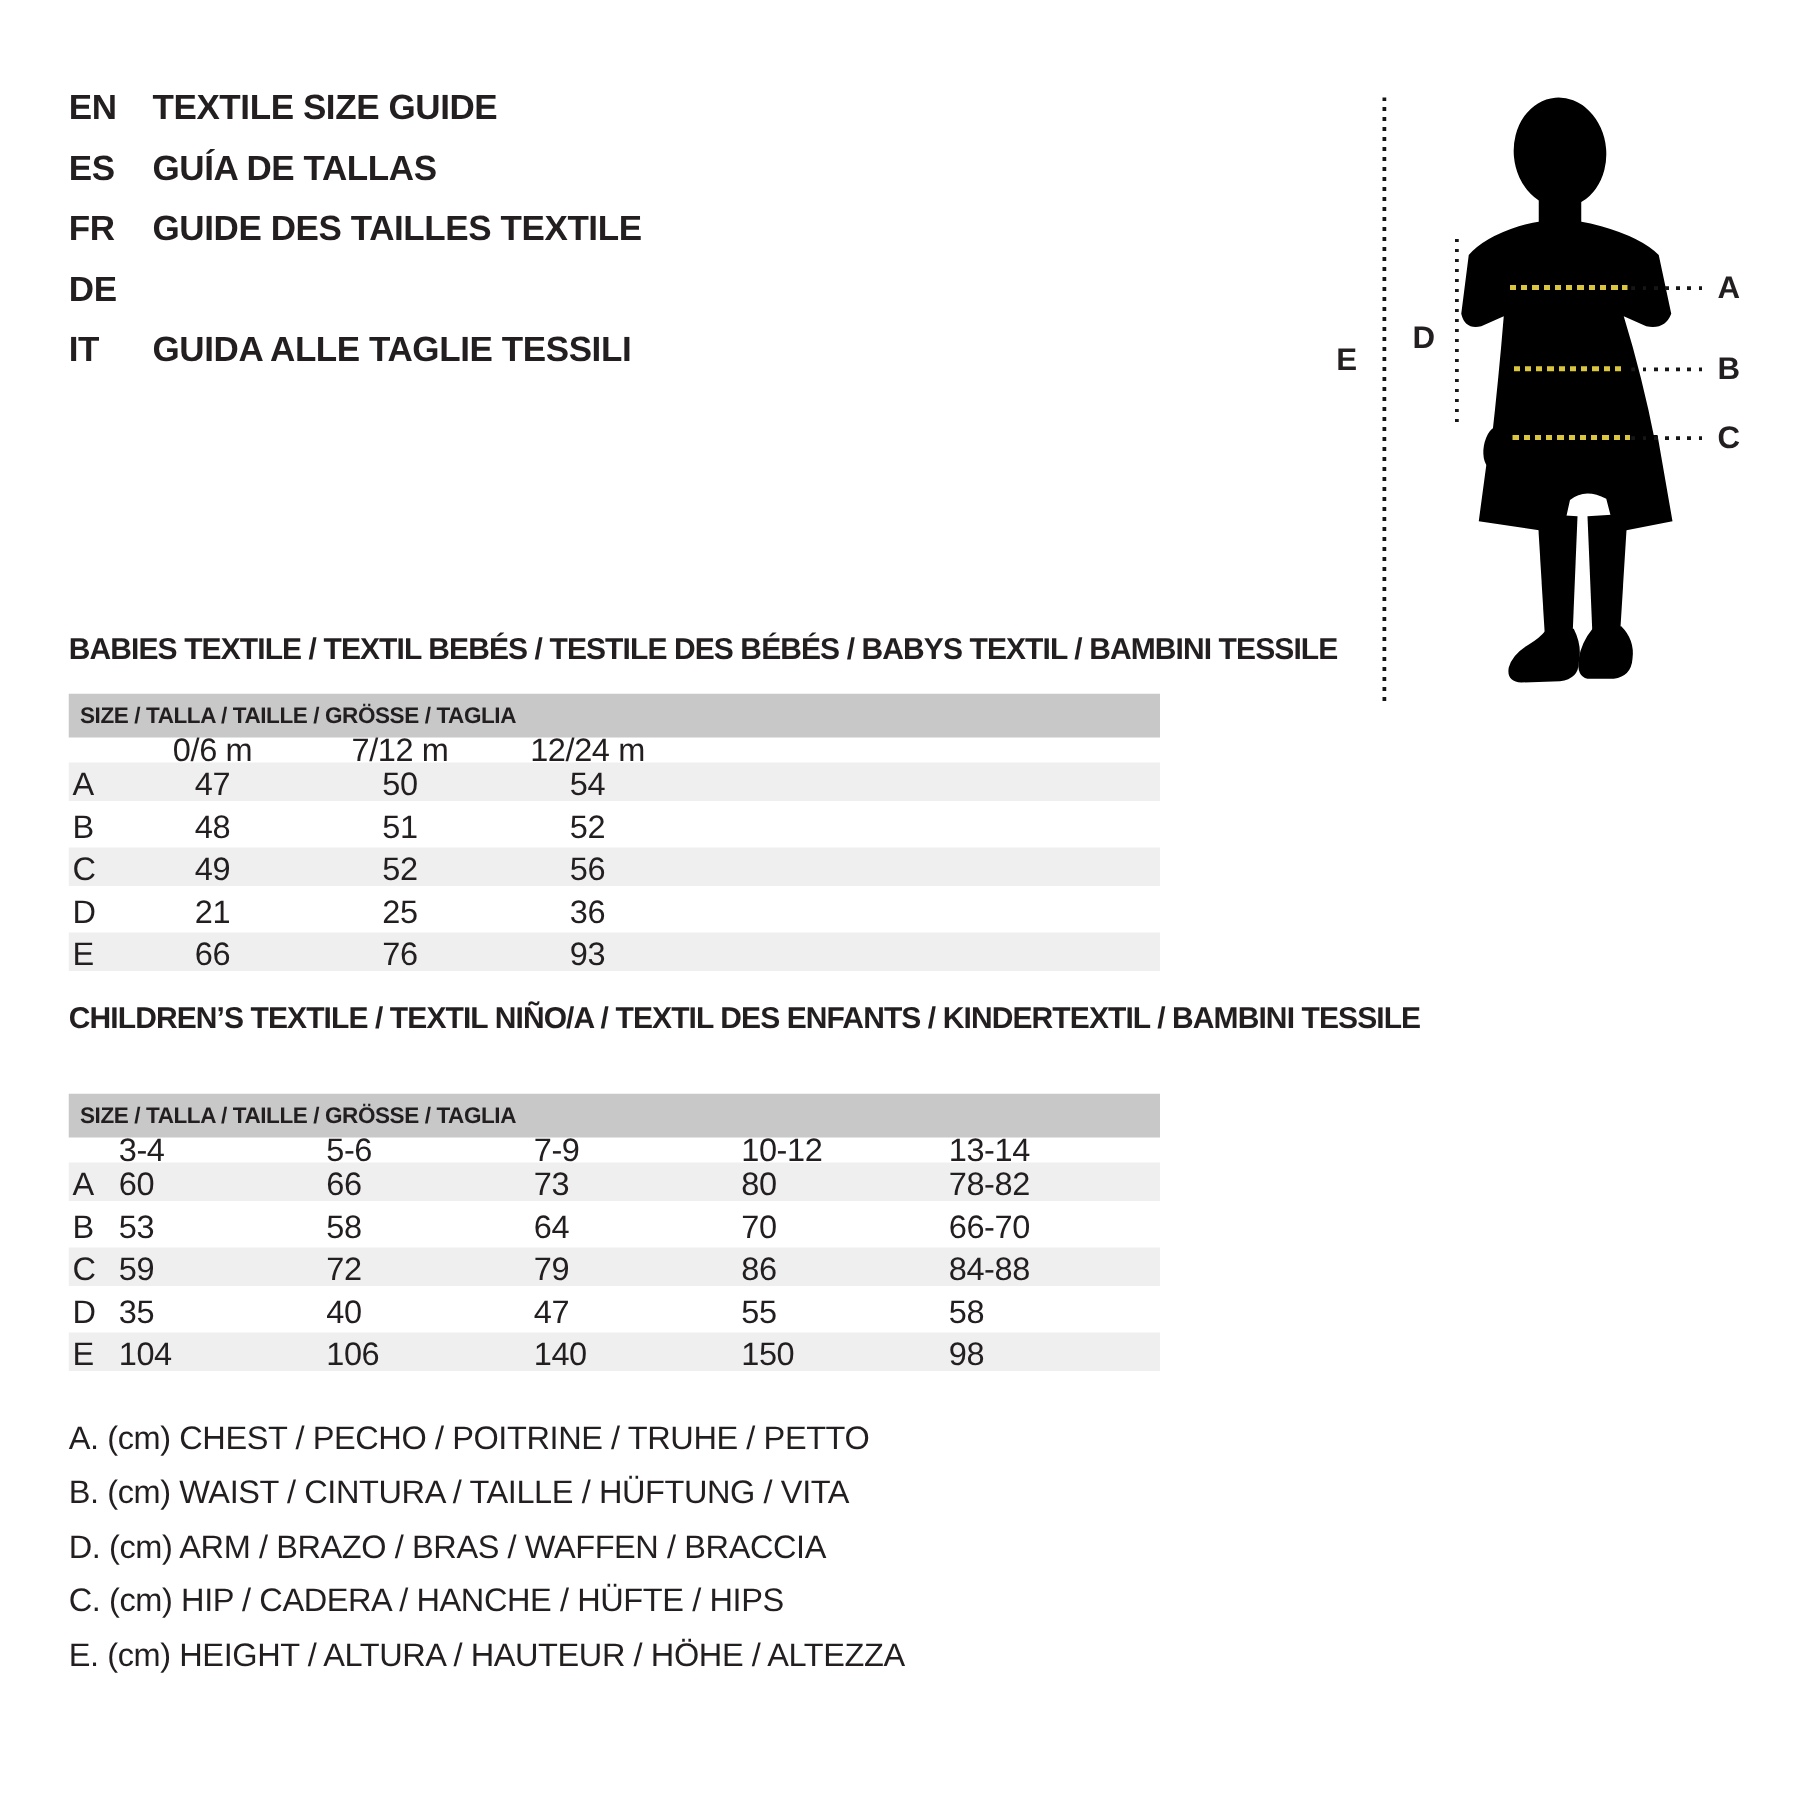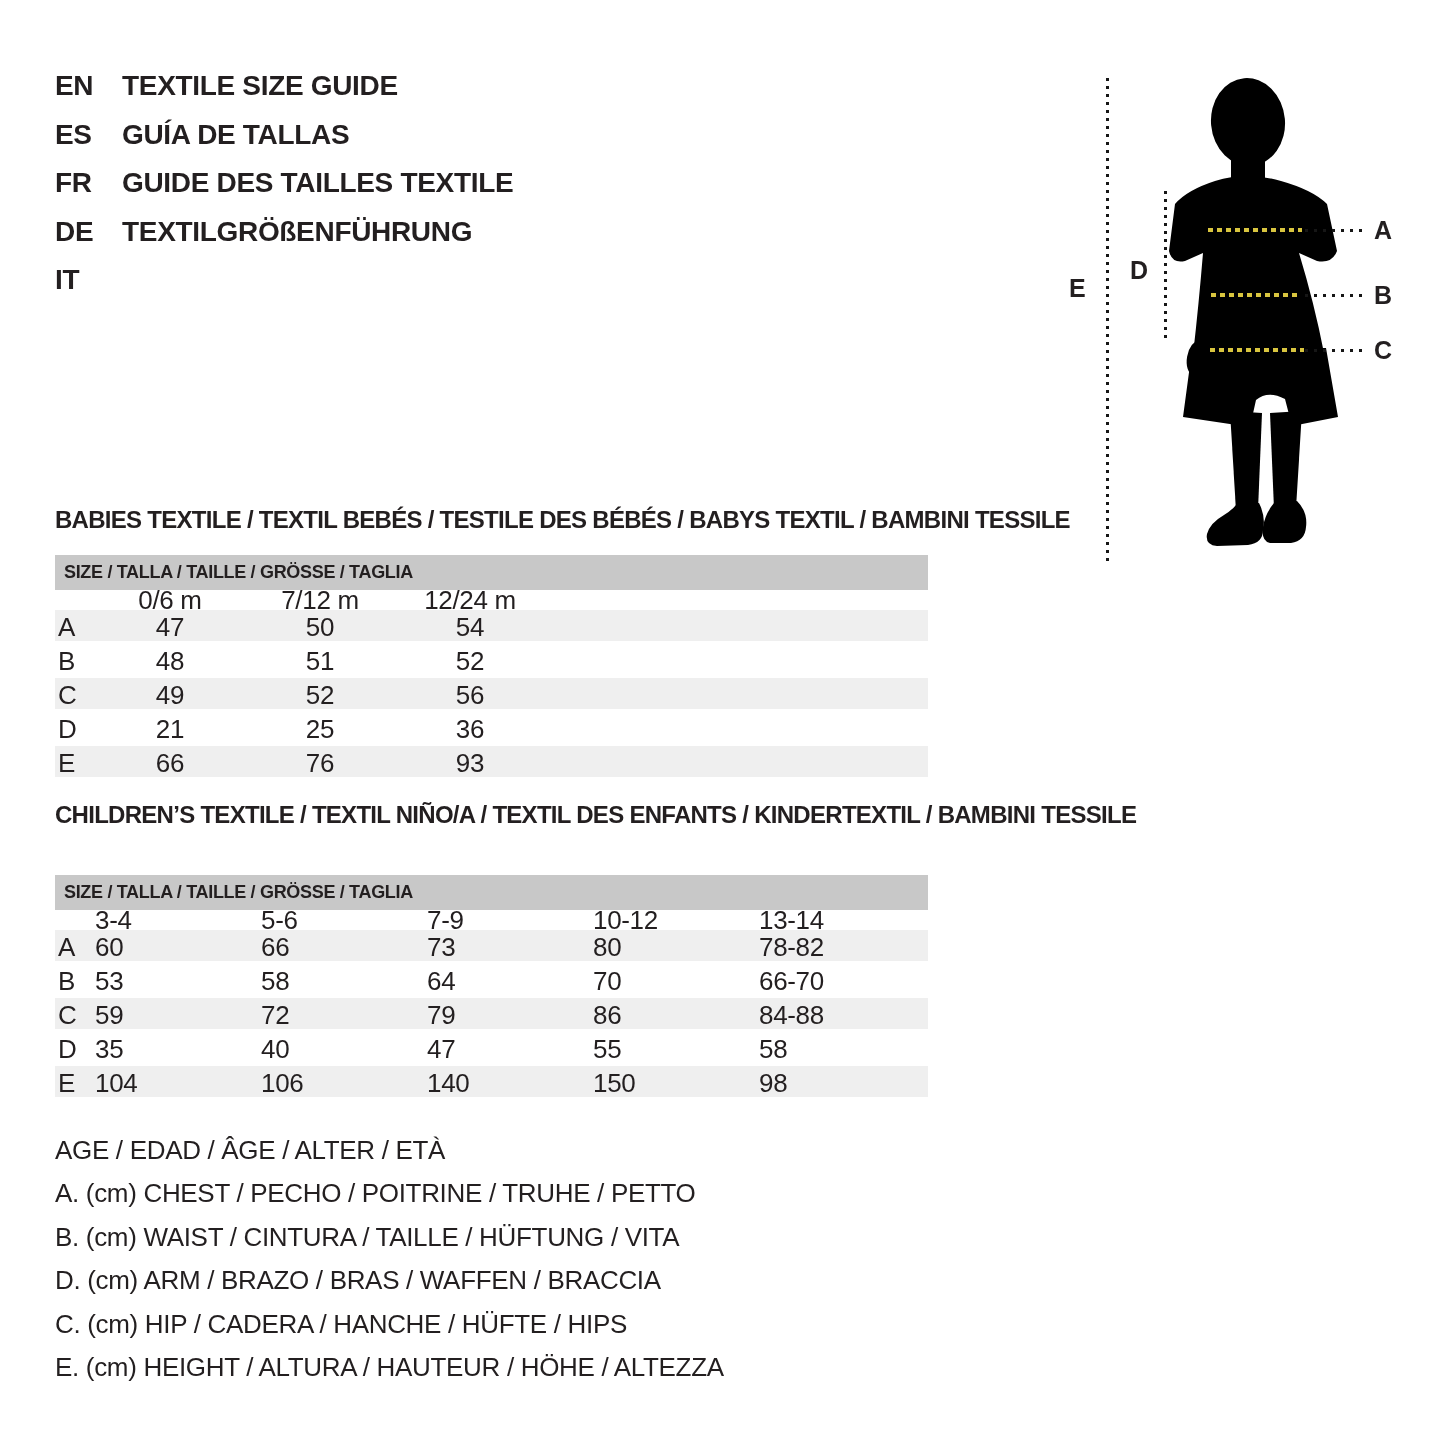--- a/index.html
+++ b/index.html
@@ -57,24 +57,24 @@
     <div class="lang-row">
       <span class="code">ES</span>
       <span class="ltitle">GUÍA DE TALLAS</span>
     </div>
     <div class="lang-row">
       <span class="code">FR</span>
       <span class="ltitle">GUIDE DES TAILLES TEXTILE</span>
     </div>
     <div class="lang-row">
       <span class="code">DE</span>
-      <span class="ltitle">TEXTILGRÖßENFÜHRUNG</span>
     </div>
     <div class="lang-row">
       <span class="code">IT</span>
+      <span class="ltitle">GUIDA ALLE TAGLIE TESSILI</span>
     </div>
   </header>
 
   <div class="figure">
 
     <svg class="silhouette" viewBox="0 0 310 510" xmlns="http://www.w3.org/2000/svg">
       <g fill="currentColor">
         <ellipse cx="183" cy="57" rx="37" ry="44" transform="rotate(-5 183 57)"></ellipse>
         <rect x="166" y="92" width="34" height="30"></rect>
         <path d="M150,116 Q182,106 216,116 Q248,125 262,139 L272,186 Q267,199 252,196
@@ -199,21 +199,20 @@
       <span class="tl">E</span>
       <span class="td">104</span>
       <span class="td">106</span>
       <span class="td">140</span>
       <span class="td">150</span>
       <span class="td">98</span>
     </div>
   </div>
 
   <div class="legend">
-    <div class="legend-line">AGE / EDAD / ÂGE / ALTER / ETÀ</div>
     <div class="legend-line">A. (cm) CHEST / PECHO / POITRINE / TRUHE / PETTO</div>
     <div class="legend-line">B. (cm) WAIST / CINTURA / TAILLE / HÜFTUNG / VITA</div>
     <div class="legend-line">D. (cm) ARM / BRAZO / BRAS / WAFFEN / BRACCIA</div>
     <div class="legend-line">C. (cm) HIP / CADERA / HANCHE / HÜFTE / HIPS</div>
     <div class="legend-line">E. (cm) HEIGHT / ALTURA / HAUTEUR / HÖHE / ALTEZZA</div>
   </div>
 
 </div>
 
 </body></html>

